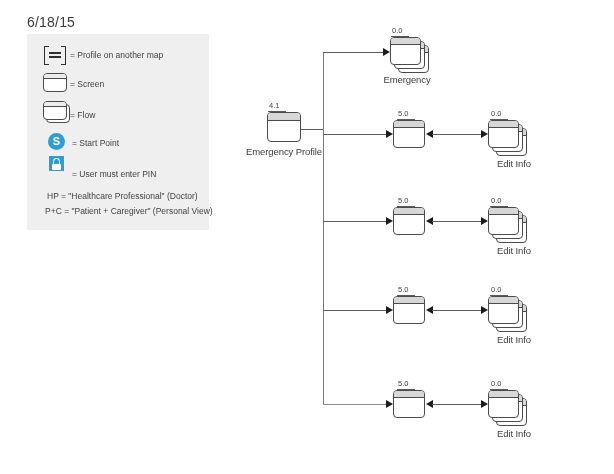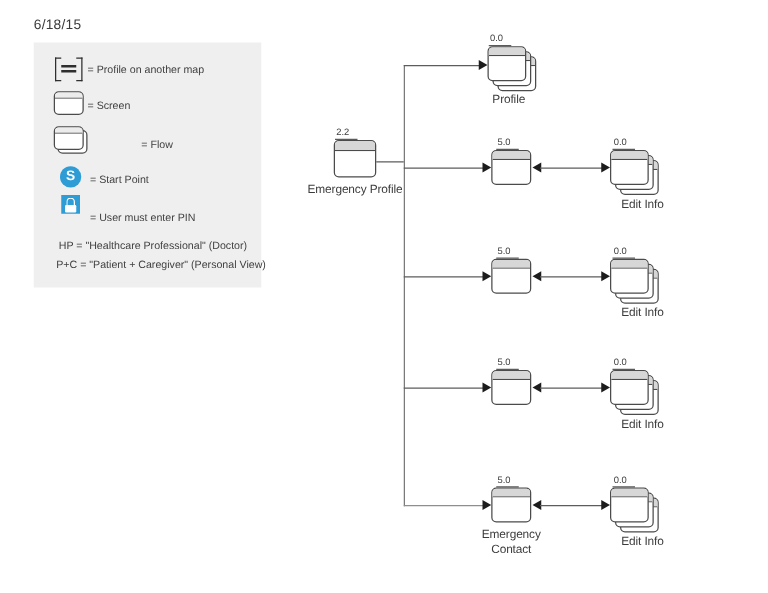--- a/index.html
+++ b/index.html
@@ -1,21 +1,21 @@
 <!DOCTYPE html>
 <html><head>
 <meta charset="utf-8">
 <style>
   html,body{margin:0;padding:0;background:#ffffff;}
   .canvas{position:relative;width:614px;height:474px;background:#ffffff;overflow:hidden;
           font-family:"Liberation Sans","DejaVu Sans",sans-serif;color:#3c3c3c;}
 
   
   .legend-panel{position:absolute;left:27px;top:34px;width:182px;height:196px;background:#efefef;}
-  .date{position:absolute;left:27px;top:14px;font-size:11px;color:#3a3a3a;letter-spacing:.2px;}
+  .date{position:absolute;left:27px;top:14px;font-size:14px;color:#3a3a3a;letter-spacing:.2px;}
   .legend-label{position:absolute;font-size:8.5px;color:#3f3f3f;white-space:nowrap;}
   .legend-note{position:absolute;font-size:8.5px;color:#3f3f3f;white-space:nowrap;}
 
   .bracket{position:absolute;width:22px;height:19px;}
   .bracket:before{content:"";position:absolute;left:0;top:0;bottom:0;width:4px;
     border:1px solid #2f2f2f;border-right:none;}
   .bracket:after{content:"";position:absolute;right:0;top:0;bottom:0;width:4px;
     border:1px solid #2f2f2f;border-left:none;}
   .tiny-bar{position:absolute;left:5px;width:12px;height:2px;background:#2f2f2f;}
 
@@ -75,61 +75,61 @@
       <div class="mini-band"></div>
     </div>
     <div class="legend-label" style="left:43px;top:45px;text-align:center;">= Screen</div>
 
     <div class="mini-flow" style="left:16px;top:67px;">
       <div class="mini-screen" style="left:3px;top:3px;"></div>
       <div class="mini-screen" style="left:0;top:0;">
         <div class="mini-band"></div>
       </div>
     </div>
-    <div class="legend-label" style="left:43px;top:76px;padding-left:43px;">= Flow</div>
+    <div class="legend-label" style="left:43px;top:76px;">= Flow</div>
 
     <div class="start-circle" style="left:21px;top:99px;background:#2e9dd6;">
       <span>S</span>
     </div>
     <div class="legend-label" style="left:45px;top:104px;">= Start Point</div>
 
     <div class="pin-square" style="left:22px;top:122px;background:#2e9dd6;">
       <div class="pin-shackle"></div>
       <div class="pin-body"></div>
     </div>
     <div class="legend-label" style="left:45px;top:135px;">= User must enter PIN</div>
 
     <div class="legend-note" style="left:20px;top:157px;">HP = "Healthcare Professional" (Doctor)</div>
     <div class="legend-note" style="left:18px;top:172px;">P+C = "Patient + Caregiver" (Personal View)</div>
   </div>
 
   <div class="v-line" style="left:323px;top:52px;height:353px;"></div>
   <div class="h-line" style="left:301px;top:129px;width:22px;"></div>
 
-  <div class="num-label" style="left:268px;top:101px;">2.2</div>
+  <div class="num-label" style="left:268px;top:101px;">4.1</div>
   <div class="screen-box" style="left:267px;top:112px;width:34px;height:30px;">
     <div class="screen-band" style="height:7px;"></div>
   </div>
   <div class="node-label" style="left:244px;top:146px;">Emergency Profile</div>
 
   <div class="h-line" style="left:323px;top:52px;width:61px;"></div>
   <div class="arr-r" style="left:383px;top:48px;"></div>
   <div class="num-label" style="left:391px;top:26px;">0.0</div>
   <div class="flow-stack" style="left:390px;top:37px;">
     <div class="sheet" style="left:8px;top:8px;">
         <div class="screen-band"></div>
       </div>
     <div class="sheet" style="left:4px;top:4px;">
         <div class="screen-band"></div>
       </div>
     <div class="sheet" style="left:0;top:0;">
         <div class="screen-band"></div>
       </div>
   </div>
-  <div class="node-label" style="left:367px;top:74px;">Profile</div>
+  <div class="node-label" style="left:367px;top:74px;">Emergency</div>
 
   <div class="h-line" style="left:323px;top:134px;width:64px;"></div>
   <div class="arr-r" style="left:386px;top:130px;"></div>
   <div class="num-label" style="left:397px;top:109px;">5.0</div>
   <div class="screen-box" style="left:393px;top:120px;">
     <div class="screen-band"></div>
   </div>
   <div class="arr-l" style="left:426px;top:130px;"></div>
   <div class="h-line" style="left:432px;top:134px;width:50px;"></div>
   <div class="arr-r" style="left:481px;top:130px;"></div>
@@ -192,21 +192,20 @@
       </div>
   </div>
   <div class="node-label narrow" style="left:487px;top:334px;">Edit Info</div>
 
   <div class="h-line lt" style="left:323px;top:404px;width:64px;"></div>
   <div class="arr-r" style="left:386px;top:400px;"></div>
   <div class="num-label" style="left:397px;top:379px;">5.0</div>
   <div class="screen-box" style="left:393px;top:390px;">
     <div class="screen-band"></div>
   </div>
-  <div class="node-label" style="left:369px;top:422px;">Emergency Contact</div>
   <div class="arr-l" style="left:426px;top:400px;"></div>
   <div class="h-line" style="left:432px;top:404px;width:50px;"></div>
   <div class="arr-r" style="left:481px;top:400px;"></div>
   <div class="num-label" style="left:490px;top:379px;">0.0</div>
   <div class="flow-stack" style="left:488px;top:390px;">
     <div class="sheet" style="left:8px;top:8px;">
         <div class="screen-band"></div>
       </div>
     <div class="sheet" style="left:4px;top:4px;">
         <div class="screen-band"></div>

